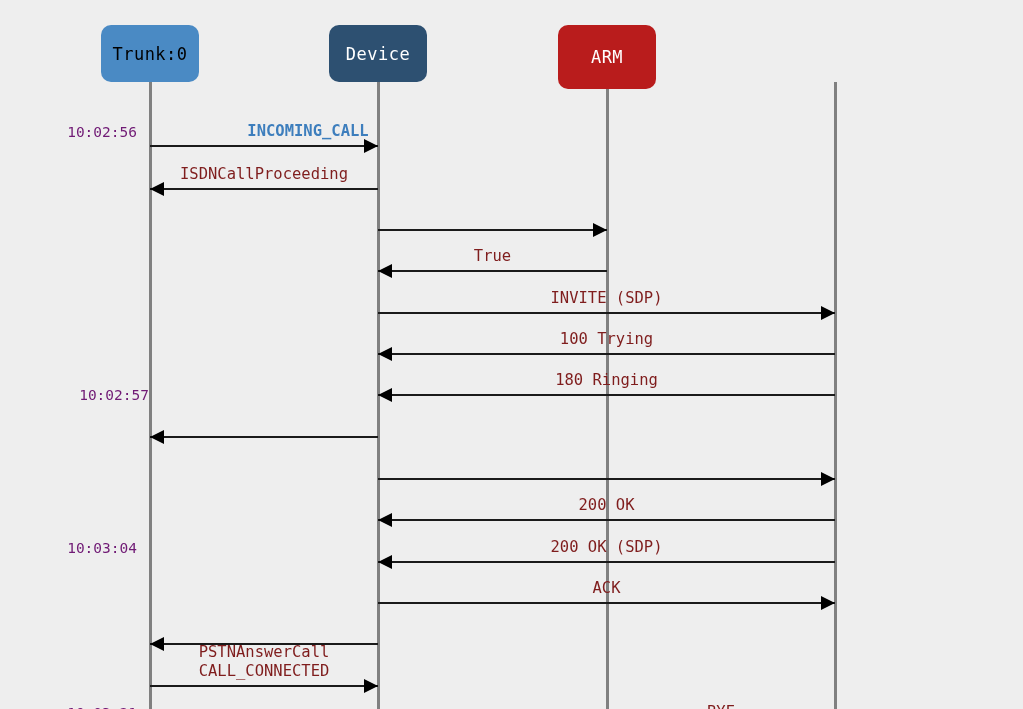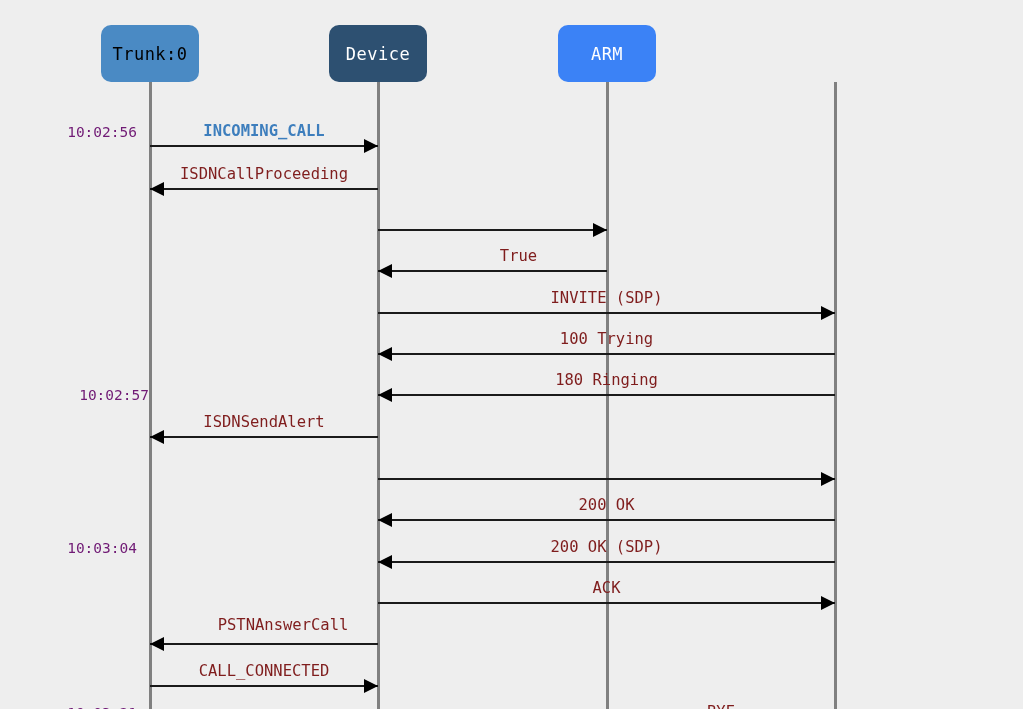--- a/index.html
+++ b/index.html
@@ -62,20 +62,21 @@
     font-size: 15.5px;
     color: #7f1d1d;
     font-family: "DejaVu Sans Mono", "Liberation Mono", monospace;
     white-space: nowrap;
     text-align: center;
     letter-spacing: 0px;
   }
   .msg-label.highlight {
     color: #3d7ebd;
     font-weight: bold;
+    margin-left: 44px;
   }
   .timestamp {
     position: absolute;
     font-size: 14.5px;
     color: #701a75;
     font-family: "DejaVu Sans Mono", "Liberation Mono", monospace;
     white-space: nowrap;
     text-align: right;
   }
 </style>
@@ -86,61 +87,60 @@
     <div class="lifeline" style="left: 149px; top: 82px; height: 627px; background: rgb(128, 128, 128);"></div>
     <div class="lifeline" style="left: 377px; top: 82px; height: 627px; background: rgb(128, 128, 128);"></div>
     <div class="lifeline" style="left: 606px; top: 82px; height: 627px; background: rgb(128, 128, 128);"></div>
     <div class="lifeline" style="left: 834px; top: 82px; height: 627px; background: rgb(128, 128, 128);"></div>
     <div class="participant-box" style="left: 101px; top: 25px; width: 98px; height: 57px; background: rgb(74, 138, 196); color: #000000;">
       <span>Trunk:0</span>
     </div>
     <div class="participant-box" style="left: 329px; top: 25px; width: 98px; height: 57px; background: rgb(45, 80, 113); color: rgb(255, 255, 255);">
       <span>Device</span>
     </div>
-    <div class="participant-box" style="left: 558px; top: 25px; width: 98px; height: 57px; background: #3b82f6; color: rgb(255, 255, 255);">
+    <div class="participant-box" style="left: 558px; top: 25px; width: 98px; height: 64px; background: #b91c1c; color: rgb(255, 255, 255);">
       <span>ARM</span>
     </div>
     <div class="msg-line" style="left: 150px; top: 145px; width: 228px;"></div>
     <div class="arrow-head right" style="top: 139px; left: 364px;"></div>
     <div class="msg-label highlight" style="left: 150px; width: 228px; top: 122px;">INCOMING_CALL</div>
     <div class="timestamp" style="top: 124px; left: 0px; width: 137px;">10:02:56</div>
     <div class="msg-line" style="left: 150px; top: 188px; width: 228px;"></div>
     <div class="arrow-head left" style="top: 182px; left: 150px;"></div>
     <div class="msg-label" style="left: 150px; width: 228px; top: 165px;">ISDNCallProceeding</div>
     <div class="msg-line" style="left: 378px; top: 229px; width: 229px;"></div>
     <div class="arrow-head right" style="top: 223px; left: 593px;"></div>
     <div class="msg-line" style="left: 378px; top: 270px; width: 229px;"></div>
     <div class="arrow-head left" style="top: 264px; left: 378px;"></div>
-    <div class="msg-label" style="left: 378px; width: 229px; top: 247px; margin-left: 26px;">True</div>
+    <div class="msg-label" style="left: 378px; width: 229px; top: 247px;">True</div>
     <div class="msg-line" style="left: 378px; top: 312px; width: 457px;"></div>
     <div class="arrow-head right" style="top: 306px; left: 821px;"></div>
     <div class="msg-label" style="left: 378px; width: 457px; top: 289px;">INVITE (SDP)</div>
     <div class="msg-line" style="left: 378px; top: 353px; width: 457px;"></div>
     <div class="arrow-head left" style="top: 347px; left: 378px;"></div>
     <div class="msg-label" style="left: 378px; width: 457px; top: 330px;">100 Trying</div>
     <div class="msg-line" style="left: 378px; top: 394px; width: 457px;"></div>
     <div class="arrow-head left" style="top: 388px; left: 378px;"></div>
     <div class="msg-label" style="left: 378px; width: 457px; top: 371px;">180 Ringing</div>
     <div class="timestamp" style="top: 373px; left: 12px; width: 137px; margin-top: 14px;">10:02:57</div>
     <div class="msg-line" style="left: 150px; top: 436px; width: 228px;"></div>
     <div class="arrow-head left" style="top: 430px; left: 150px;"></div>
-    <div class="msg-label" style="left: 150px; width: 228px; top: 413px;">ISDNSendAlert</div>
     <div class="msg-line" style="left: 378px; top: 478px; width: 457px;"></div>
     <div class="arrow-head right" style="top: 472px; left: 821px;"></div>
     <div class="msg-line" style="left: 378px; top: 519px; width: 457px;"></div>
     <div class="arrow-head left" style="top: 513px; left: 378px;"></div>
     <div class="msg-label" style="left: 378px; width: 457px; top: 496px;">200 OK</div>
     <div class="msg-line" style="left: 378px; top: 561px; width: 457px;"></div>
     <div class="arrow-head left" style="top: 555px; left: 378px;"></div>
     <div class="msg-label" style="left: 378px; width: 457px; top: 538px;">200 OK (SDP)</div>
     <div class="timestamp" style="top: 540px; left: 0px; width: 137px;">10:03:04</div>
     <div class="msg-line" style="left: 378px; top: 602px; width: 457px;"></div>
     <div class="arrow-head right" style="top: 596px; left: 821px;"></div>
     <div class="msg-label" style="left: 378px; width: 457px; top: 579px;">ACK</div>
     <div class="msg-line" style="left: 150px; top: 643px; width: 228px;"></div>
     <div class="arrow-head left" style="top: 637px; left: 150px;"></div>
-    <div class="msg-label" style="left: 150px; width: 228px; top: 616px; margin-left: 19px;">PSTNAnswerCall</div>
+    <div class="msg-label" style="left: 150px; width: 228px; top: 643px;">PSTNAnswerCall</div>
     <div class="msg-line" style="left: 150px; top: 685px; width: 228px;"></div>
     <div class="arrow-head right" style="top: 679px; left: 364px;"></div>
     <div class="msg-label" style="left: 150px; width: 228px; top: 662px;">CALL_CONNECTED</div>
     <div class="msg-label" style="left: 607px; width: 228px; top: 703px;">BYE</div>
     <div class="timestamp" style="top: 705px; left: 0px; width: 137px;">10:03:21</div>
   </div>
 
 </body></html>

